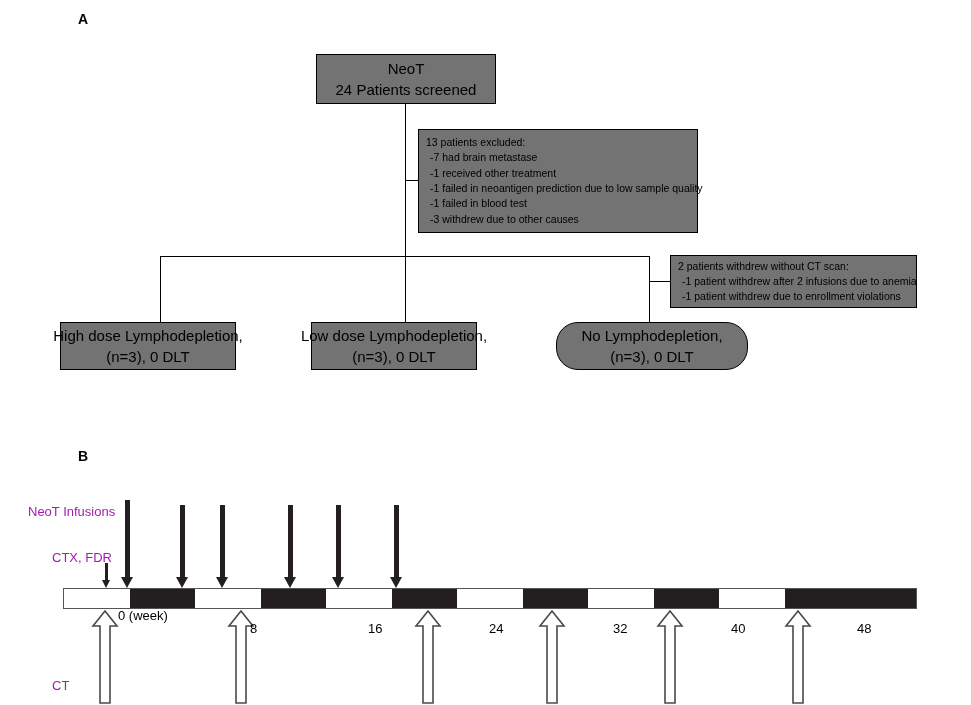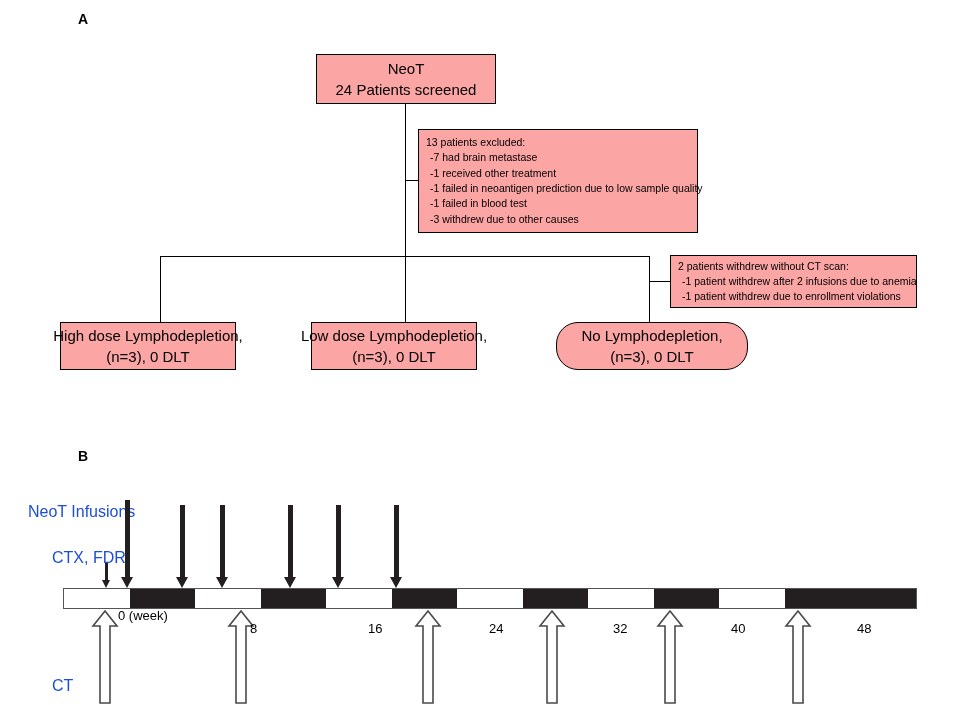--- a/index.html
+++ b/index.html
@@ -22,21 +22,21 @@
     position: absolute;
     font-weight: bold;
     font-size: 14px;
     line-height: 14px;
     color: #000;
   }
   
   .fbox {
     position: absolute;
     border: 1.3px solid #000;
-    background: #fca5a5;
+    background: #737373;
     box-sizing: border-box;
     display: flex;
     flex-direction: column;
     justify-content: center;
   }
   .fbox.center {
     align-items: center;
     text-align: center;
   }
   .fbox.center .line {
@@ -81,24 +81,24 @@
 
   .tick-label {
     position: absolute;
     font-size: 13px;
     line-height: 13px;
     white-space: nowrap;
     color: #000;
   }
   .side-label {
     position: absolute;
-    font-size: 16px;
+    font-size: 13px;
     line-height: 13px;
     white-space: nowrap;
-    color: #1d4ed8;
+    color: #a21caf;
   }
   
   .arrow-down {
     position: absolute;
     width: 12px;
   }
   .arrow-down .shaft {
     position: absolute;
     left: 3.5px;
     top: 0;

